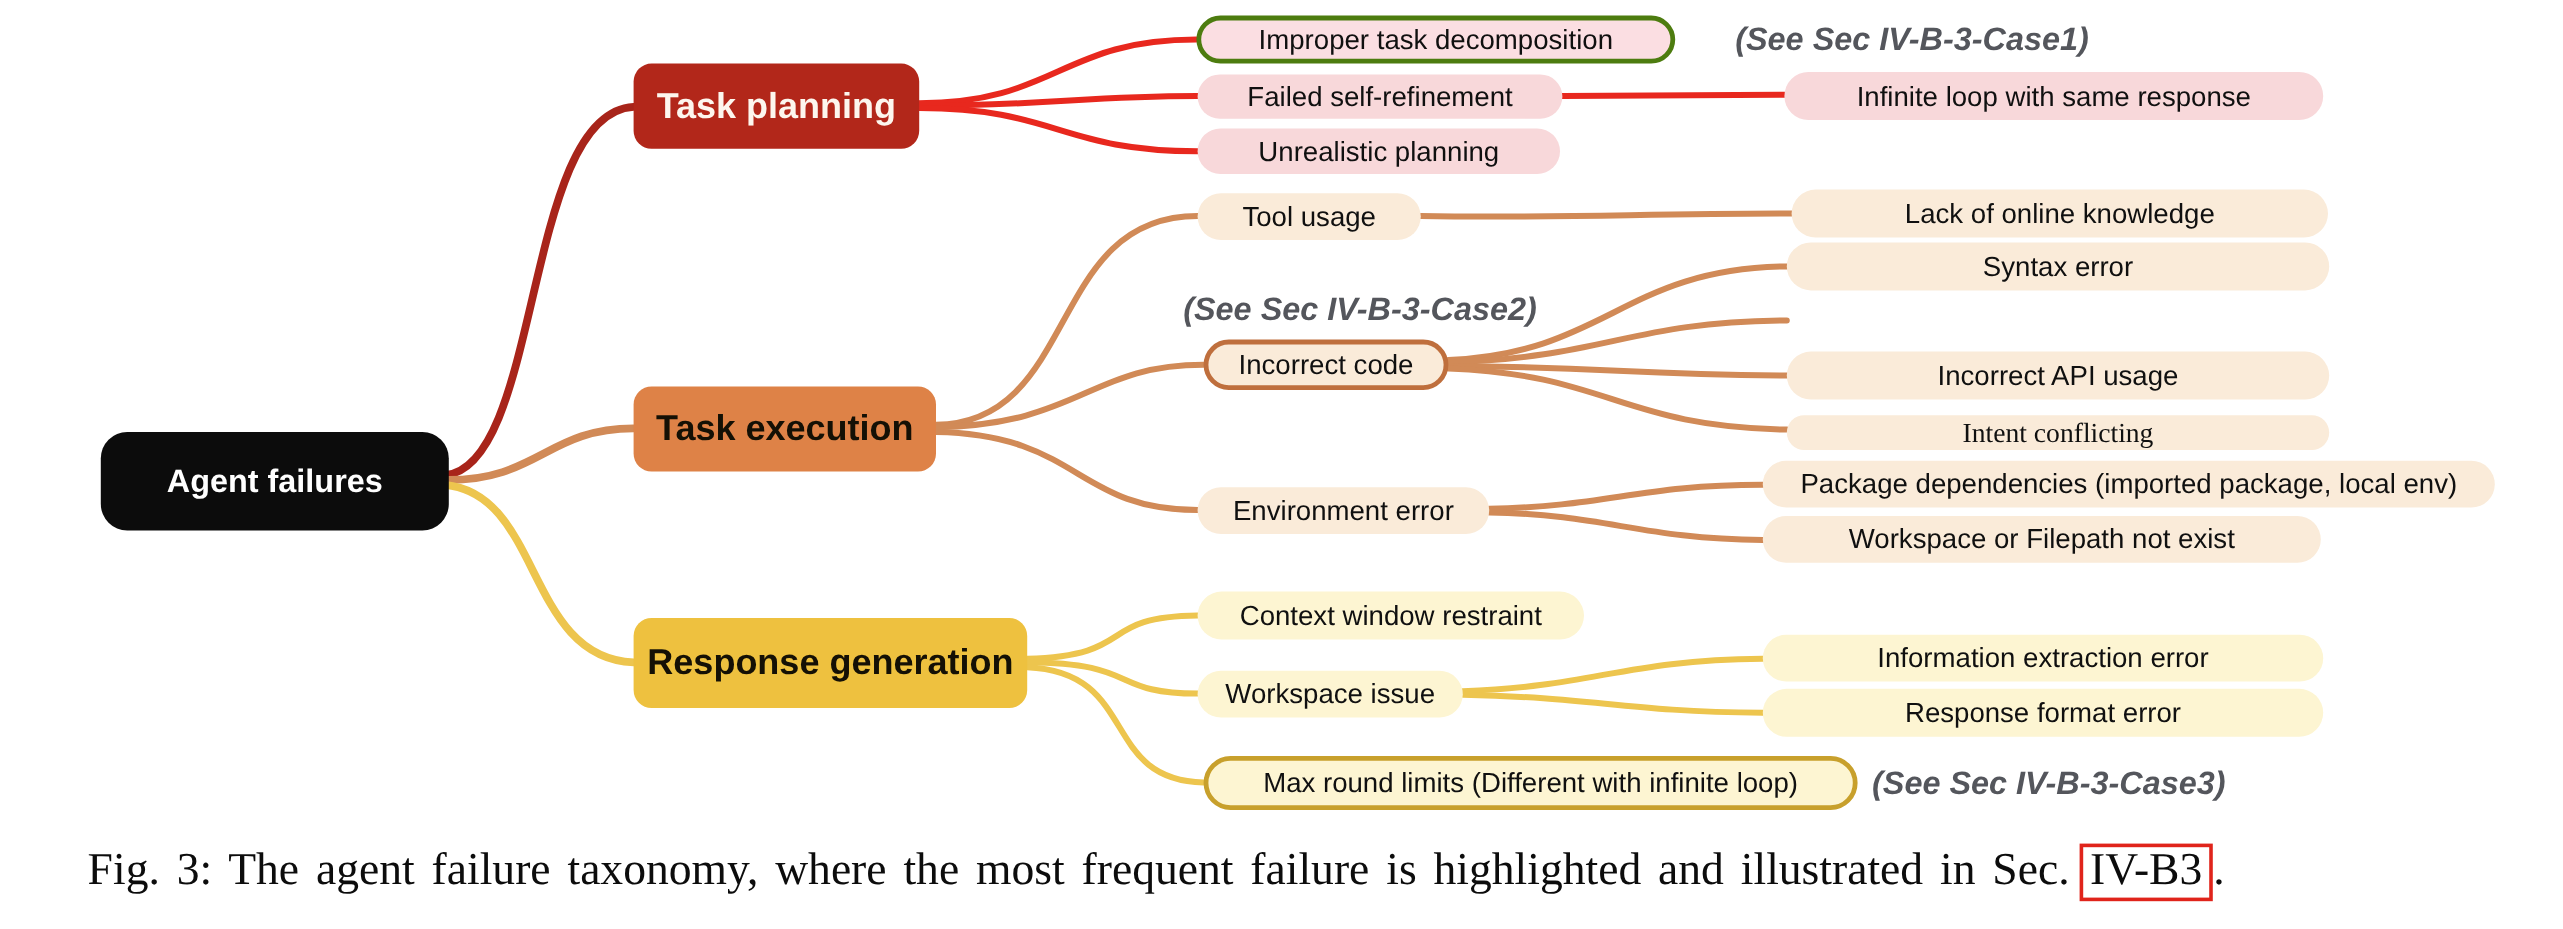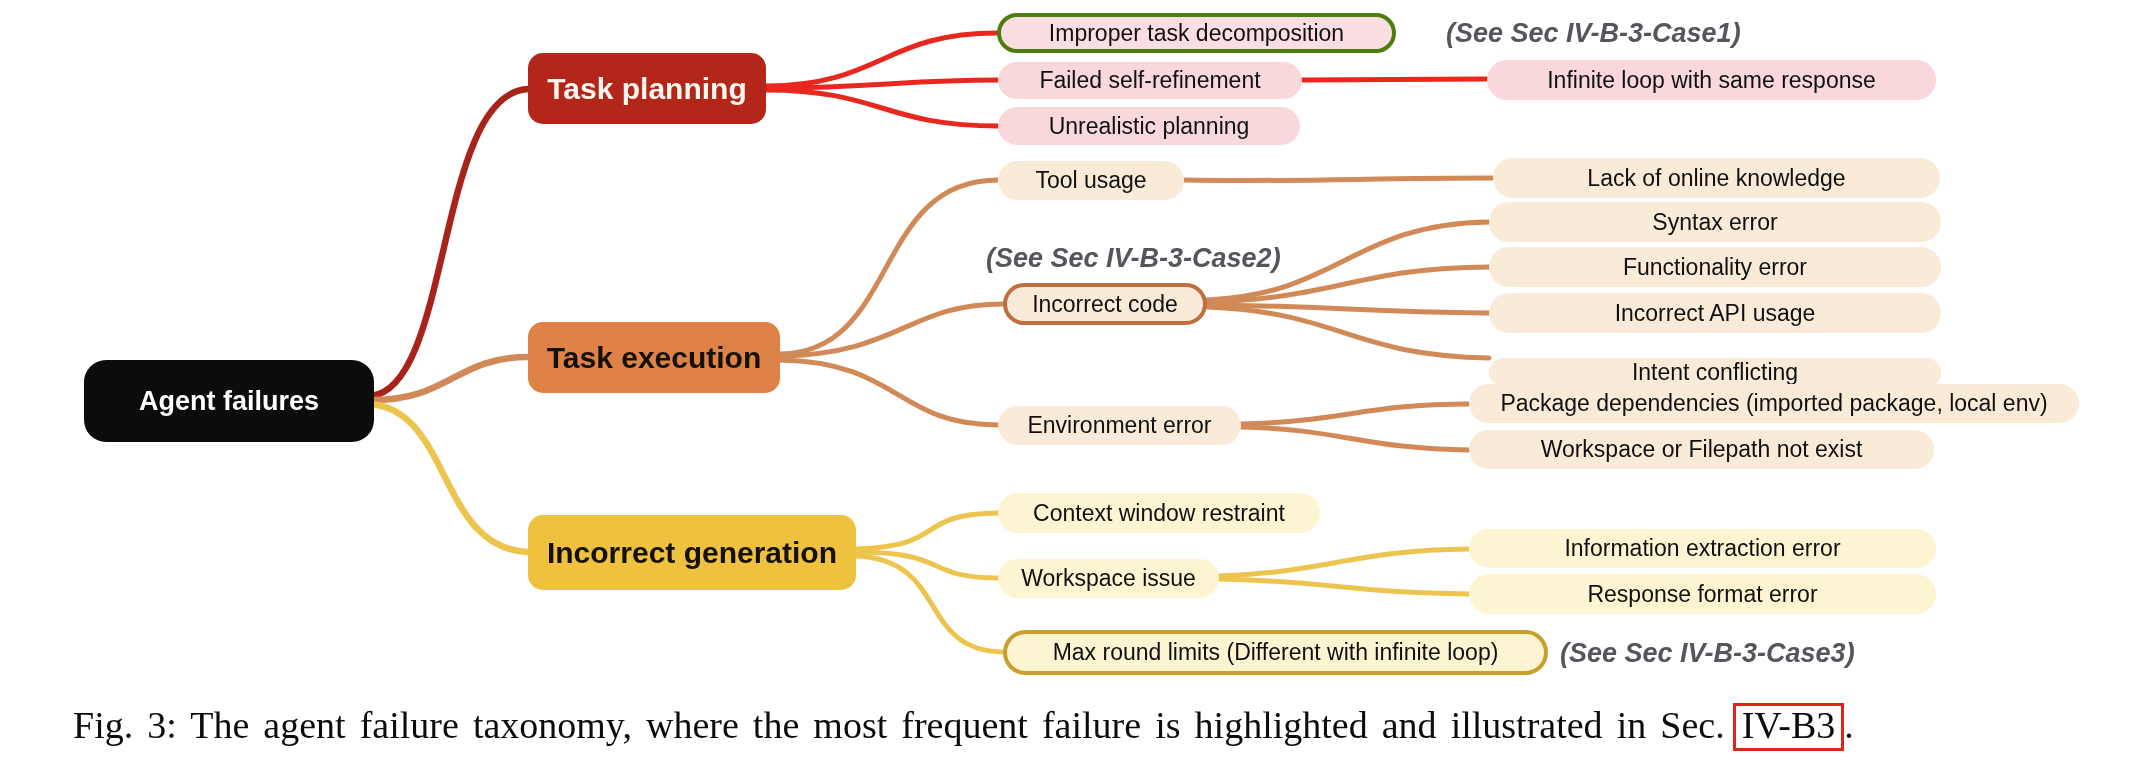--- a/index.html
+++ b/index.html
@@ -54,21 +54,21 @@
   #n-infinite{left:1487px;top:60px;width:449px;height:40px;}
   #n-unrealistic{left:998px;top:107px;width:302px;height:38px;}
 
   #n-tool{left:998px;top:161px;width:186px;height:39px;}
   #n-lack{left:1493px;top:158px;width:447px;height:40px;}
   #t-note2{left:986px;top:241px;height:34px;}
   #n-incorrect{left:1003px;top:283px;width:204px;height:42px;}
   #n-syntax{left:1489px;top:202px;width:452px;height:40px;}
   #n-functionality{left:1489px;top:247px;width:452px;height:40px;}
   #n-api{left:1489px;top:293px;width:452px;height:40px;}
-  #n-intent{left:1489px;top:358px;width:452px;height:29px;}
+  #n-intent{left:1489px;top:346px;width:452px;height:29px;font-family:Liberation Serif, serif;}
   #n-environment{left:998px;top:406px;width:243px;height:39px;}
   #n-package{left:1469px;top:384px;width:610px;height:39px;}
   #n-workspace{left:1469px;top:430px;width:465px;height:39px;}
 
   #n-context{left:998px;top:493px;width:322px;height:40px;}
   #n-formatting{left:998px;top:559px;width:221px;height:39px;}
   #n-info{left:1469px;top:529px;width:467px;height:39px;}
   #n-formaterr{left:1469px;top:574px;width:467px;height:40px;}
   #n-maxround{left:1003px;top:630px;width:545px;height:45px;}
   #t-note3{left:1560px;top:633px;height:40px;}
@@ -124,28 +124,27 @@
   <div class="node leaf pill-pink" id="n-failed">Failed self-refinement</div>
   <div class="node leaf pill-pink" id="n-infinite">Infinite loop with same response</div>
   <div class="node leaf pill-pink" id="n-unrealistic">Unrealistic planning</div>
 
   <div class="node branch branch-orange" id="n-execution">Task execution</div>
   <div class="node leaf pill-cream" id="n-tool">Tool usage</div>
   <div class="node leaf pill-cream" id="n-lack">Lack of online knowledge</div>
   <div class="note" id="t-note2">(See Sec IV-B-3-Case2)</div>
   <div class="node leaf outlined-orange" id="n-incorrect">Incorrect code</div>
   <div class="node leaf pill-cream" id="n-syntax">Syntax error</div>
-  <div class="node leaf pill-cream" id="n-functionality">Functionality error</div>
   <div class="node leaf pill-cream" id="n-api">Incorrect API usage</div>
   <div class="node leaf pill-cream" id="n-intent">Intent conflicting</div>
   <div class="node leaf pill-cream" id="n-environment">Environment error</div>
   <div class="node leaf pill-cream" id="n-package">Package dependencies (imported package, local env)</div>
   <div class="node leaf pill-cream" id="n-workspace">Workspace or Filepath not exist</div>
 
-  <div class="node branch branch-gold" id="n-response">Incorrect generation</div>
+  <div class="node branch branch-gold" id="n-response">Response generation</div>
   <div class="node leaf pill-yellow" id="n-context">Context window restraint</div>
   <div class="node leaf pill-yellow" id="n-formatting">Workspace issue</div>
   <div class="node leaf pill-yellow" id="n-info">Information extraction error</div>
   <div class="node leaf pill-yellow" id="n-formaterr">Response format error</div>
   <div class="node leaf outlined-gold" id="n-maxround">Max round limits (Different with infinite loop)</div>
   <div class="note" id="t-note3">(See Sec IV-B-3-Case3)</div>
 
   <div class="caption"><span>Fig. 3: The agent failure taxonomy, where the most frequent failure is highlighted and illustrated in Sec.</span><span class="cap-link">IV-B3</span><span>.</span></div>
 
 </div>

